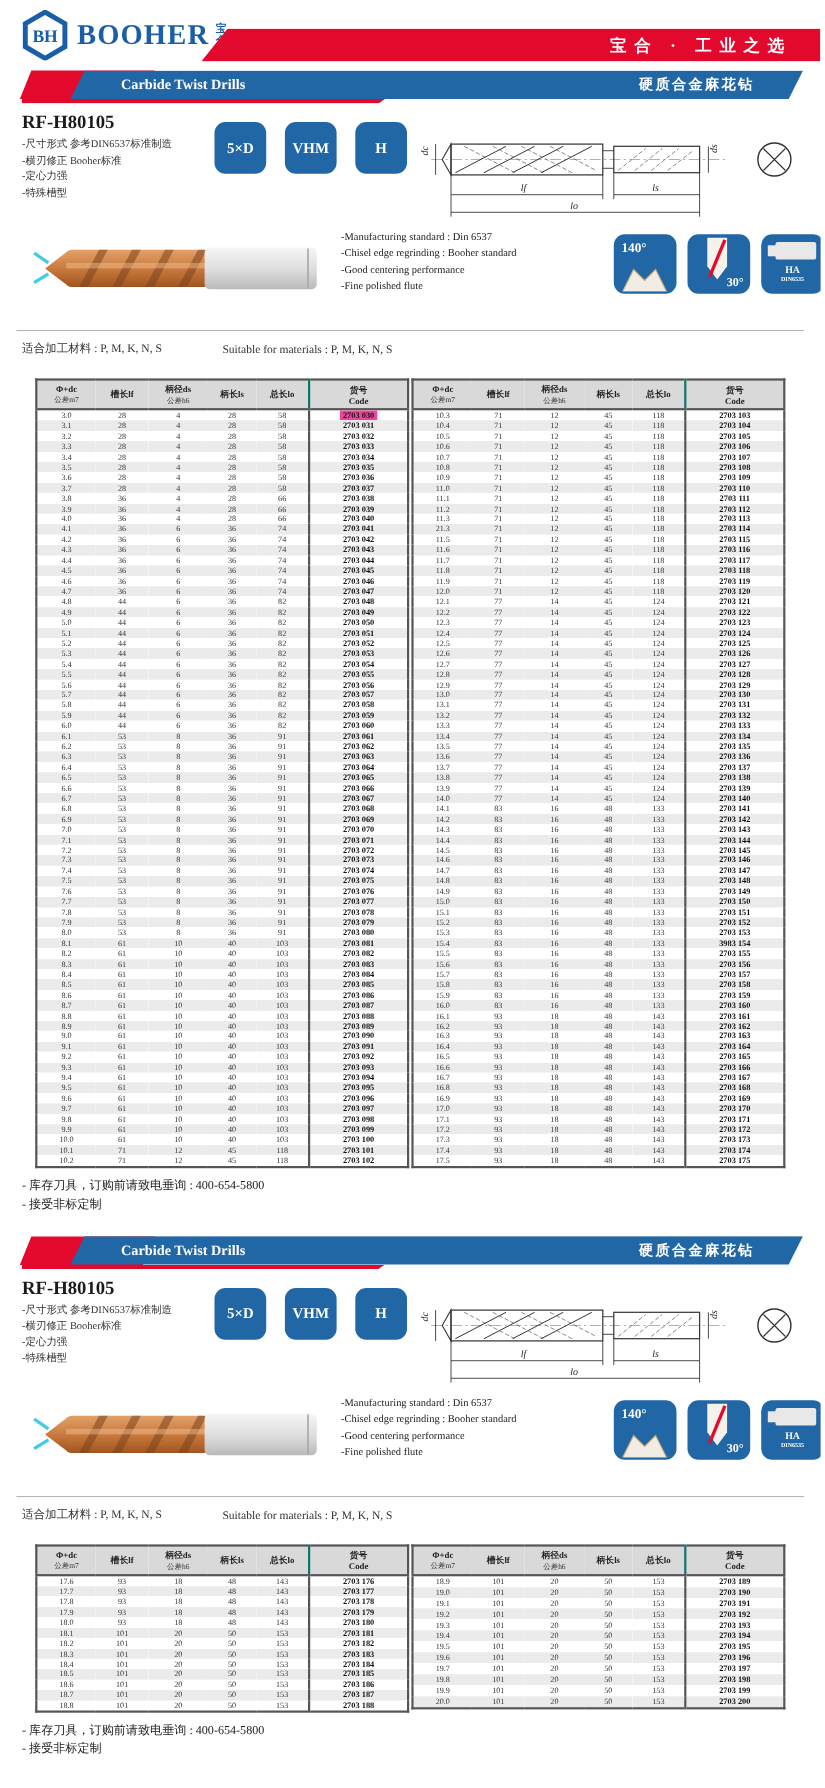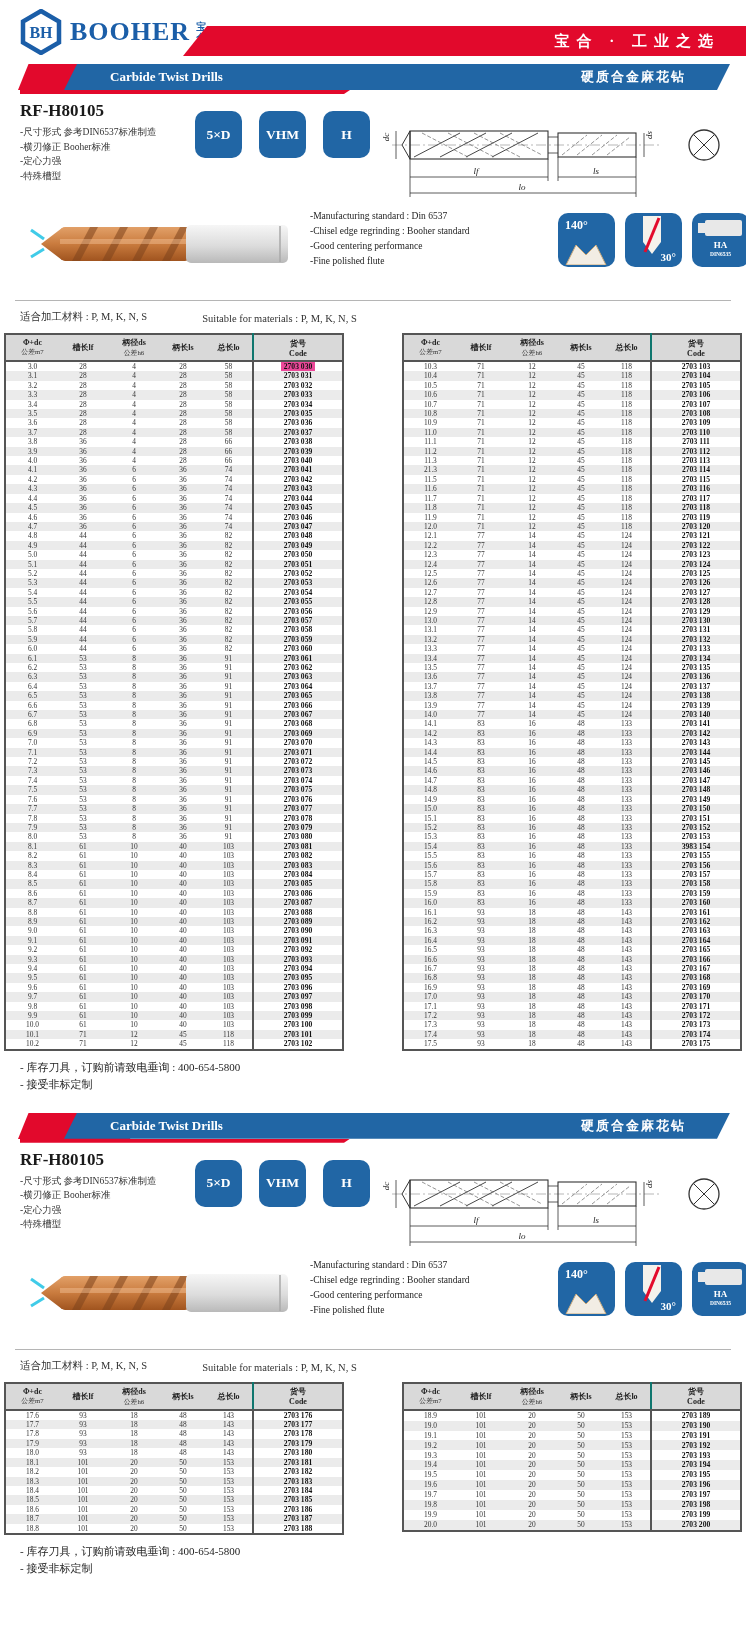--- a/index.html
+++ b/index.html
@@ -39,21 +39,21 @@
   .features{position:absolute;left:290px;top:8px;font-size:9.5px;color:#222;line-height:15px;}
   .tiles{position:absolute;left:538px;top:12px;display:flex;gap:10px;}
   .tile{width:57px;height:54px;background:var(--blue);border-radius:10px;position:relative;color:#fff;overflow:hidden;}
   .tile .t-ang{position:absolute;left:7px;top:5px;font-size:12px;font-weight:bold;}
   .tile .t-ang2{position:absolute;right:6px;bottom:4px;font-size:11px;font-weight:bold;}
   .tile .t-ha{position:absolute;left:0;right:0;top:27px;text-align:center;font-size:9px;font-weight:bold;line-height:10px;}
   .tile .t-din{position:absolute;left:0;right:0;top:38px;text-align:center;font-size:5.5px;font-weight:bold;}
   .rule{height:1px;background:#b5b5b5;margin:4px 15px 0;}
   .materials{margin:9px 20px 8px;display:flex;gap:55px;font-size:10.5px;color:#333;align-items:flex-end;}
   
-  .tables{display:flex;justify-content:space-between;padding:0 4px;margin-top:9px;}
+  .tables{display:flex;justify-content:space-between;padding:0 32px;margin-top:20px;}
   table.spec{border-collapse:collapse;width:340px;border:2px solid #555;table-layout:fixed;}
   .s2 table.spec{height:150px;}
   table.spec th{background:#d9d9d9;border-bottom:2px solid #555;font-size:8px;font-weight:bold;
                 color:#222;padding:2px 0 2px;text-align:center;vertical-align:middle;}
   table.spec th .sub{font-size:6.8px;font-weight:normal;color:#333;}
   table.spec th .sub2{font-size:8px;font-weight:bold;}
   table.spec th.code-h{border-left:2px solid #0f766e;}
   table.spec td{text-align:center;height:9.4px;line-height:9.4px;font-size:7.4px;color:#333;
                 padding:0;white-space:nowrap;overflow:hidden;}
   table.spec tbody tr:nth-child(even){background:#ebebeb;}

